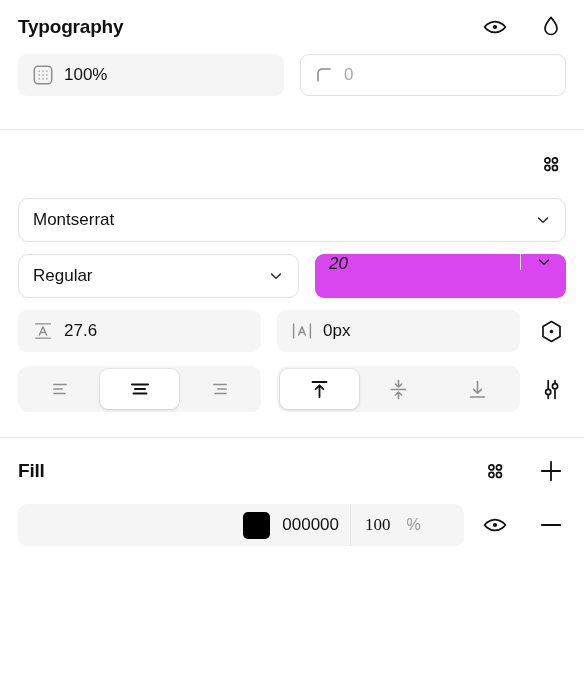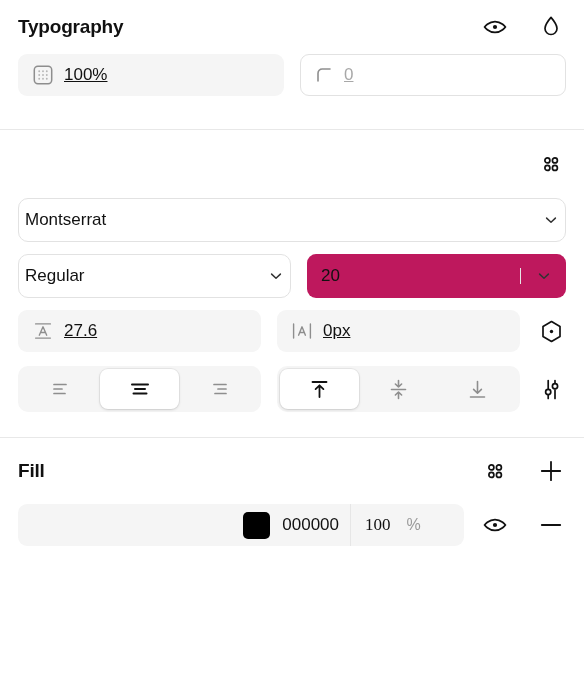--- a/index.html
+++ b/index.html
@@ -32,37 +32,38 @@
 
   
   .field {
     height: 42px; border-radius: 9px;
     display: flex; align-items: center;
     background: #f5f5f5; border: 1px solid transparent;
     padding: 0 12px; gap: 9px;
     flex: 1 1 0; min-width: 0;
   }
   .field.outlined { background: #ffffff; border: 1px solid #e2e2e2; }
-  .field-value { font-size: 17px; font-weight: 500; color: #111111; white-space: nowrap; text-decoration: underline; }
+  .field-value { font-size: 17px; font-weight: 500; color: #111111; white-space: nowrap; }
   .field-value.placeholder { color: #a8a8a8; font-weight: 400; }
 
   
   .select {
     height: 44px; border-radius: 10px; background: #ffffff;
     border: 1px solid #e2e2e2; display: flex; align-items: center;
-    padding: 0 6px; flex: 1 1 0; min-width: 0;
+    padding: 0 14px; flex: 1 1 0; min-width: 0;
   }
   .select .sel-label { font-size: 17px; color: #111111; font-weight: 400; }
   .select .chev { margin-left: auto; }
 
   
   .stepper {
-    height: 44px; border-radius: 9px; background: #be185d;
-    display: flex; align-items: center; flex: 1 1 0; min-width: 0;
+    height: 44px; border-radius: 9px; background: #d946ef;
+    display: flex; align-items: flex-start; flex: 1 1 0; min-width: 0;
     overflow: hidden;
+    font-style: italic;
   }
   .stepper .val {
     flex: 1 1 auto; display: flex; align-items: center; padding: 0 14px;
     font-size: 17px; color: #111111; font-weight: 500;
   }
   .stepper .step-btn {
     width: 46px; display: flex; align-items: center; justify-content: center;
     border-left: 1px solid #e6e6e6;
   }
 

